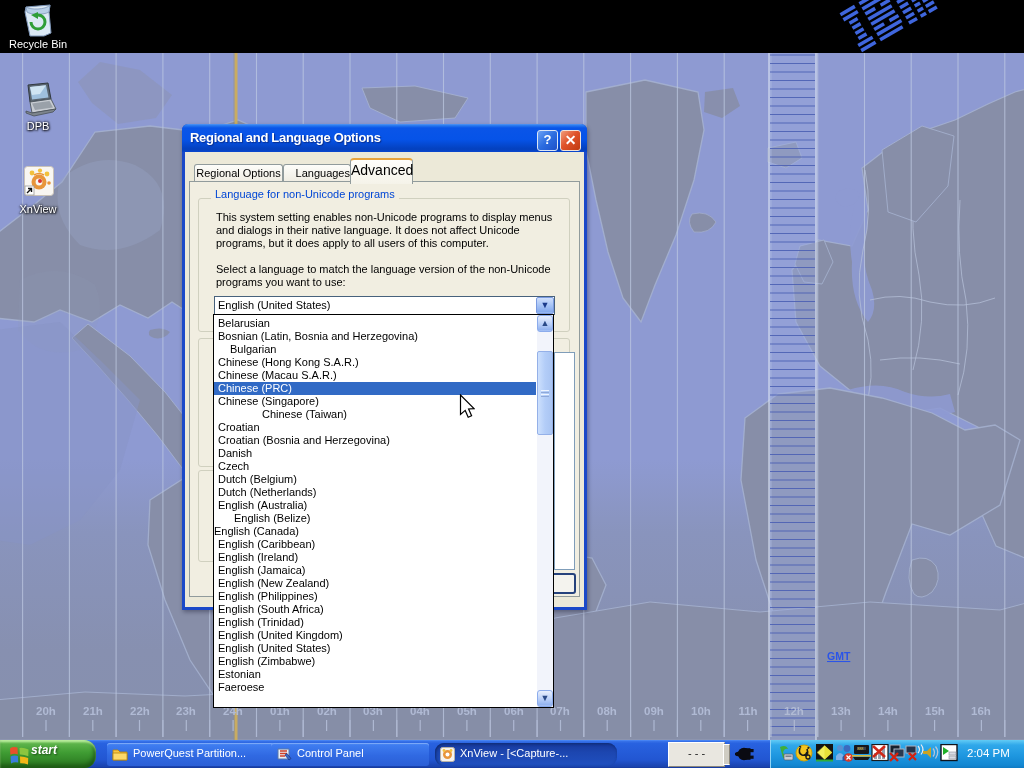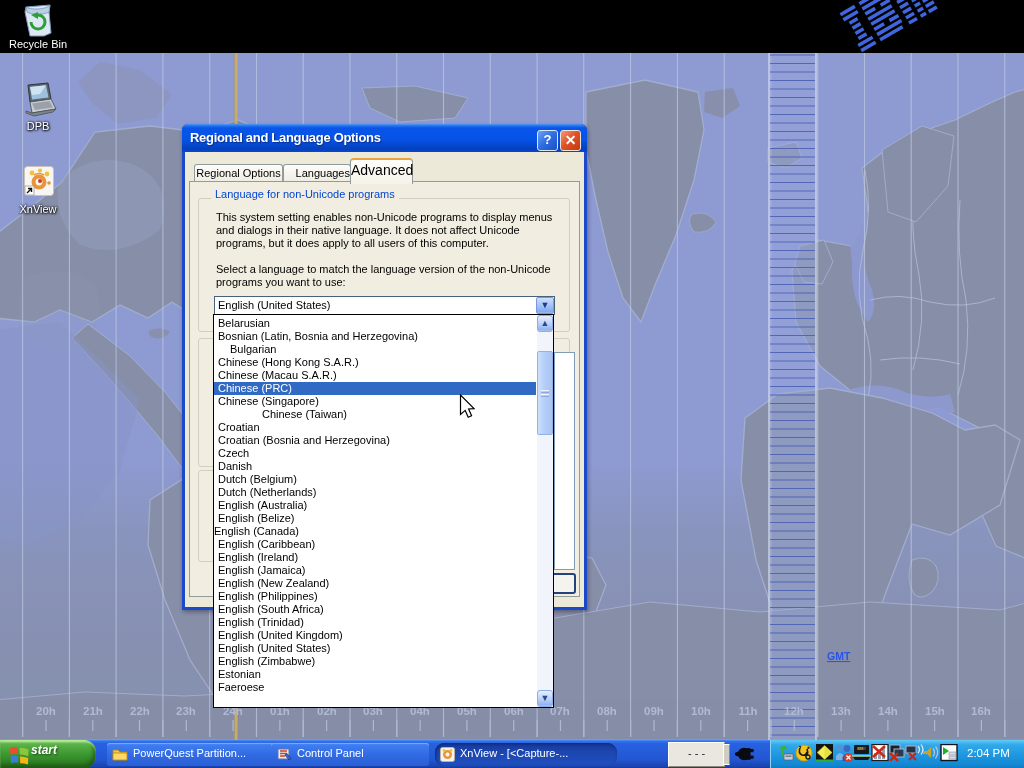--- a/index.html
+++ b/index.html
@@ -187,26 +187,26 @@
         <div style="height:13px;padding-left:4px;">Belarusian</div>
         <div style="height:13px;padding-left:4px;">Bosnian (Latin, Bosnia and Herzegovina)</div>
         <div style="height:13px;padding-left:16px;">Bulgarian</div>
         <div style="height:13px;padding-left:4px;">Chinese (Hong Kong S.A.R.)</div>
         <div style="height:13px;padding-left:4px;">Chinese (Macau S.A.R.)</div>
         <div style="height:13px;background:#316ac5;color:#fff;padding-left:4px;">Chinese (PRC)</div>
         <div style="height:13px;padding-left:4px;">Chinese (Singapore)</div>
         <div style="height:13px;margin-left:48px;">Chinese (Taiwan)</div>
         <div style="height:13px;padding-left:4px;">Croatian</div>
         <div style="height:13px;padding-left:4px;">Croatian (Bosnia and Herzegovina)</div>
+        <div style="height:13px;padding-left:4px;">Danish</div>
         <div style="height:13px;padding-left:4px;">Czech</div>
-        <div style="height:13px;padding-left:4px;">Danish</div>
         <div style="height:13px;padding-left:4px;">Dutch (Belgium)</div>
         <div style="height:13px;padding-left:4px;">Dutch (Netherlands)</div>
         <div style="height:13px;padding-left:4px;">English (Australia)</div>
-        <div style="height:13px;padding-left:4px;">English (Belize)</div>
+        <div style="height:13px;padding-left:20px;">English (Belize)</div>
         <div style="height:13px;">English (Canada)</div>
         <div style="height:13px;padding-left:4px;">English (Caribbean)</div>
         <div style="height:13px;padding-left:4px;">English (Ireland)</div>
         <div style="height:13px;padding-left:4px;">English (Jamaica)</div>
         <div style="height:13px;padding-left:4px;">English (New Zealand)</div>
         <div style="height:13px;padding-left:4px;">English (Philippines)</div>
         <div style="height:13px;padding-left:4px;">English (South Africa)</div>
         <div style="height:13px;padding-left:4px;">English (Trinidad)</div>
         <div style="height:13px;padding-left:4px;">English (United Kingdom)</div>
         <div style="height:13px;padding-left:4px;">English (United States)</div>

